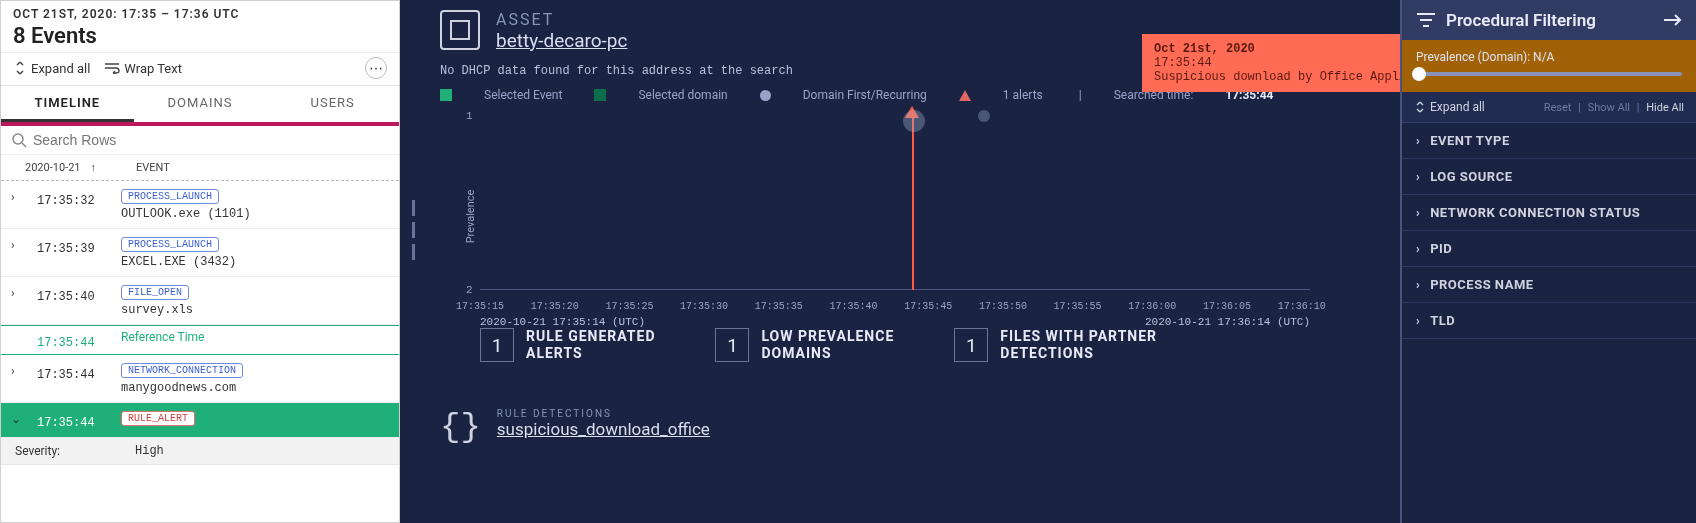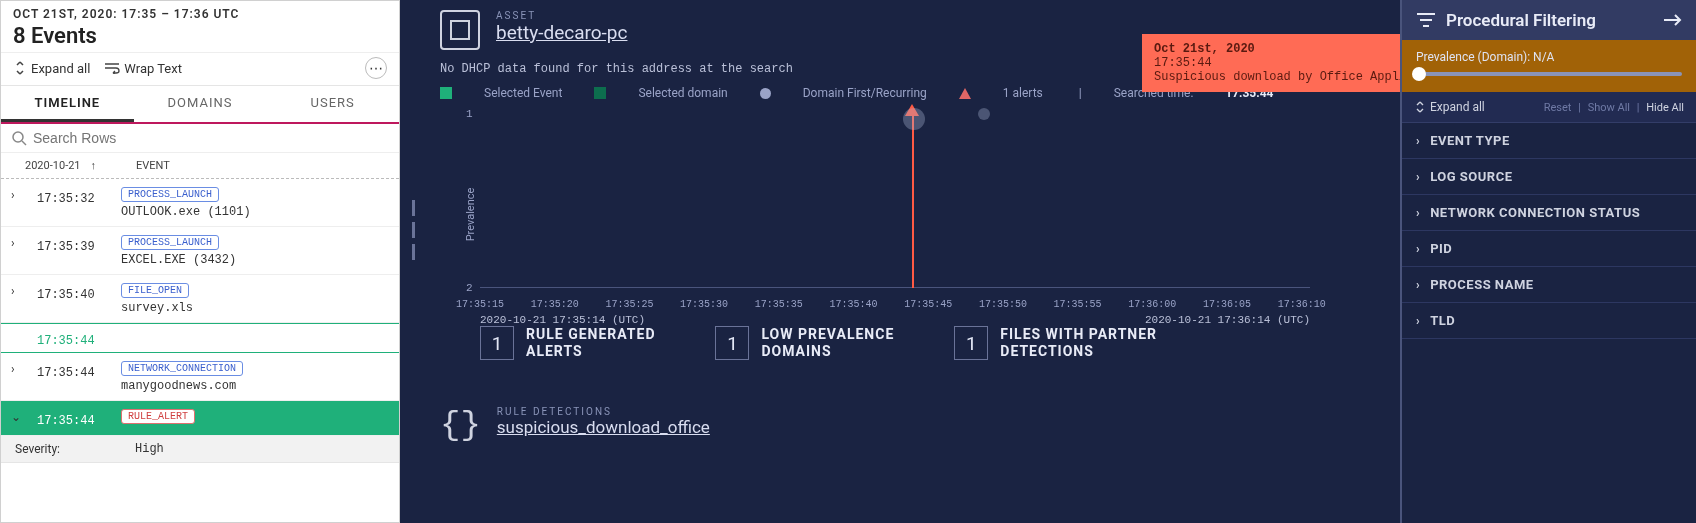--- a/index.html
+++ b/index.html
@@ -50,21 +50,21 @@
     position: relative;
   }
   .toolbar .spacer { margin-left: auto; }
   .exp-icon, .wrap-icon { display:inline-flex; align-items:center; gap:4px; cursor:pointer; }
   .dots-btn {
     width: 22px; height: 22px; border:1px solid #bbb; border-radius:50%;
     display:flex; align-items:center; justify-content:center; font-size:14px; cursor:pointer;
   }
   .tabs {
     display: flex;
-    border-bottom: 2px solid #be185d;
+    border-bottom: 4px solid #be185d;
   }
   .tab {
     flex:1; text-align:center; padding:9px 0;
     font-size:13px; letter-spacing:1px; color:#666; cursor:pointer;
     border-bottom:3px solid transparent;
   }
   .tab.active { color:#222; font-weight:600; border-bottom-color:#333; }
 
   .search-row {
     padding: 6px 10px;
@@ -124,21 +124,21 @@
   .asset-head {
     display:flex; gap:16px; align-items:flex-start; margin-bottom:12px;
   }
   .chip-icon {
     width:40px; height:40px; border:2px solid #cfd3e0; border-radius:4px;
     position:relative;
   }
   .chip-icon::before {
     content:""; position:absolute; inset:8px; border:2px solid #cfd3e0;
   }
-  .asset-label { font-size:10px; letter-spacing:2px; color:#8a94b8; }
+  .asset-label { font-size:16px; letter-spacing:2px; color:#8a94b8; }
   .asset-name { font-size:19px; text-decoration:underline; color:#d9ddf0; cursor:pointer;}
   .dhcp-line { font-family:"Courier New",monospace; font-size:12px; color:#bac0d8; margin-bottom:10px; display:flex; gap:12px; align-items:baseline;}
   .dhcp-line a { text-decoration:underline; color:#cfd3e0;}
   .legend { display:flex; gap:32px; align-items:center; font-size:12px; color:#9aa3c7; margin-bottom:8px;}
   .lg-box { width:12px; height:12px; display:inline-block; }
   .lg-box.green { background:#1fb07a; }
   .lg-box.dgreen { background:#0d6e4e; }
   .lg-dot { width:11px; height:11px; border-radius:50%; background:#9aa3c7; display:inline-block;}
   .lg-tri { width:0;height:0;border-left:6px solid transparent;border-right:6px solid transparent;border-bottom:11px solid #e06666; display:inline-block;}
 
@@ -304,20 +304,21 @@
       <span class="caret">›</span>
       <span class="ts">17:35:40</span>
       <span class="ev-cell">
         <span class="tag">FILE_OPEN</span><br>
         <span class="ev-desc">survey.xls</span>
       </span>
     </div>
     <div class="row ref">
       <span class="caret"></span>
       <span class="ts">17:35:44</span>
+      <span class="ev-cell"><span>Reference Time</span></span>
     </div>
     <div class="row">
       <span class="caret">›</span>
       <span class="ts">17:35:44</span>
       <span class="ev-cell">
         <span class="tag">NETWORK_CONNECTION</span><br>
         <span class="ev-desc">manygoodnews.com</span>
       </span>
     </div>
     <div class="row alert">

